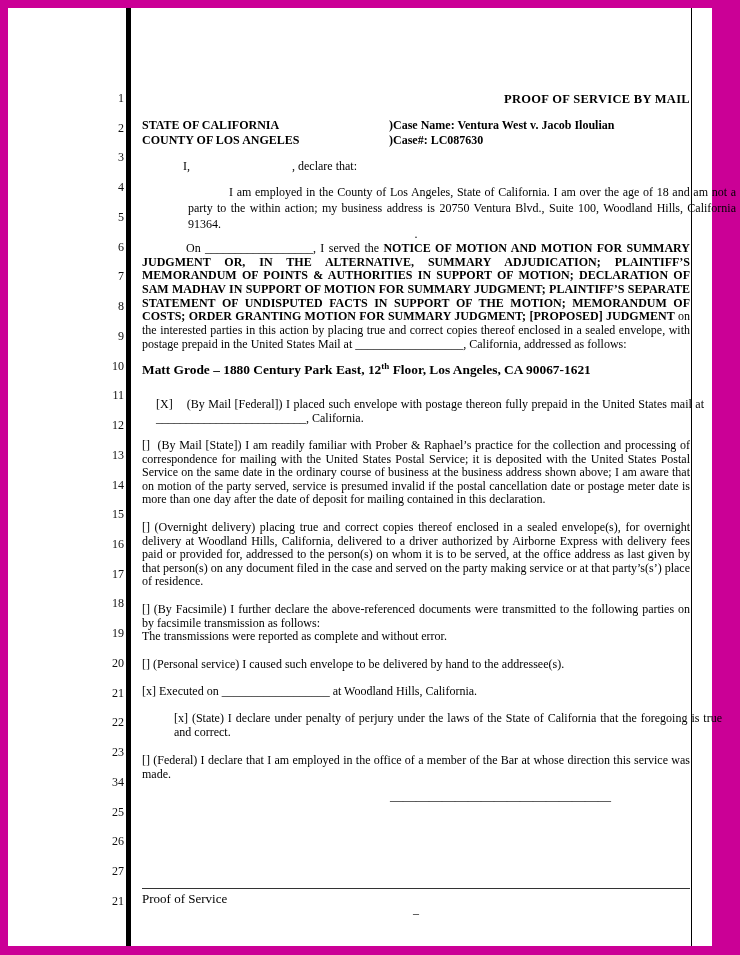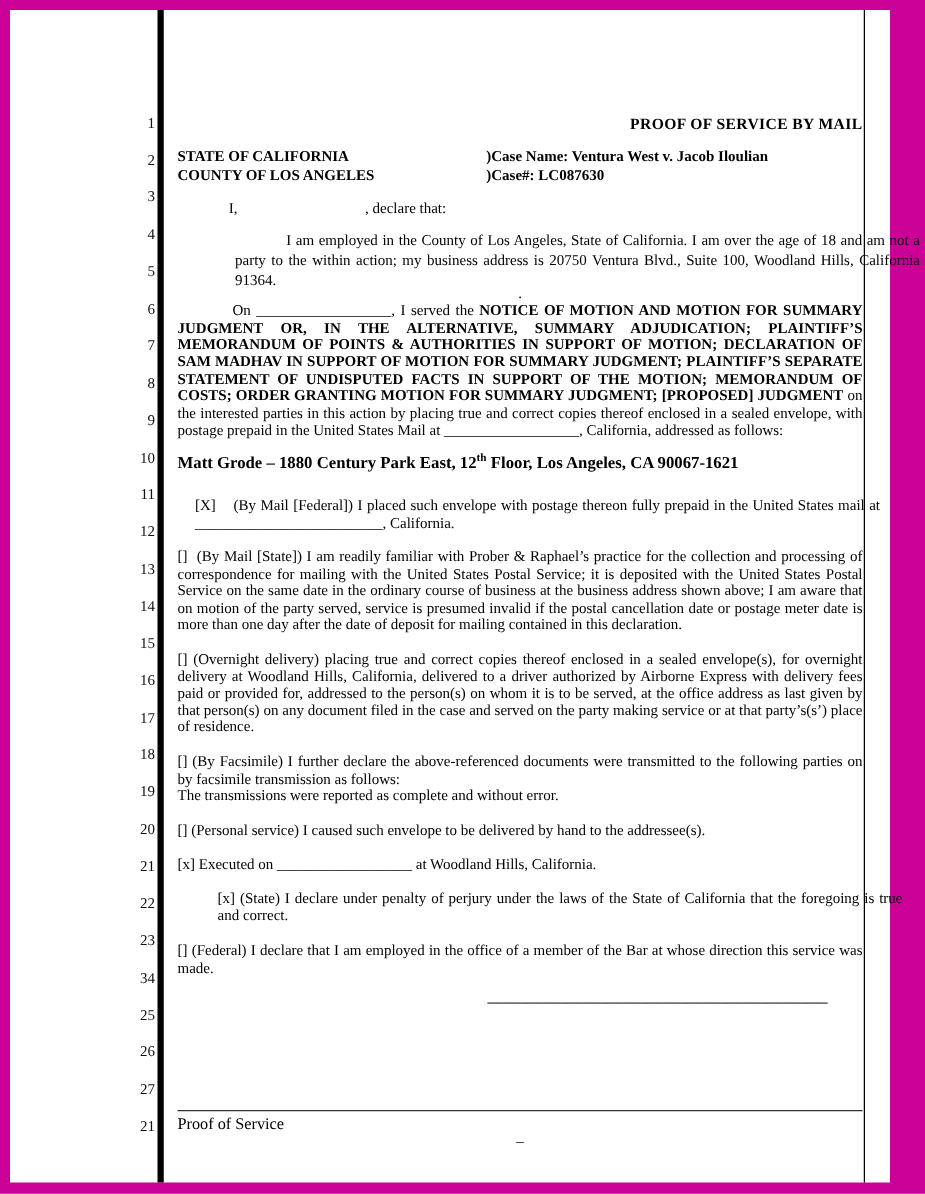--- a/index.html
+++ b/index.html
@@ -36,21 +36,21 @@
   .addressee { top:353px; font-weight:bold; font-size:13.4px; }
   .sup { vertical-align:super; font-size:9px; font-weight:bold; }
   .mail-federal { top:390px;margin-left:14px; }
   .mail-state { top:431px; }
   .overnight { top:513px; }
   .facsimile { top:595px; }
   .personal { top:650px; }
   .executed { top:677px; }
   .state-decl { top:704px; line-height:13.8px;margin-left:32px; }
   .federal-decl { top:746px; line-height:13.8px; }
-  .sig { position:absolute; left:256px; top:780px; font-size:16px; }
+  .sig { position:absolute; left:256px; top:780px; font-size:13px; }
   .footer-rule { position:absolute; left:8px; width:548px; top:880px; border-top:1px solid #333; }
   .footer-label { top:883px; font-size:13px; }
   .page-mark { top:898px; text-align:center; }
 </style>
 </head>
 <body style="background-color: rgb(203, 0, 150);">
 
 <div class="page">
 
   <div class="line-numbers">

